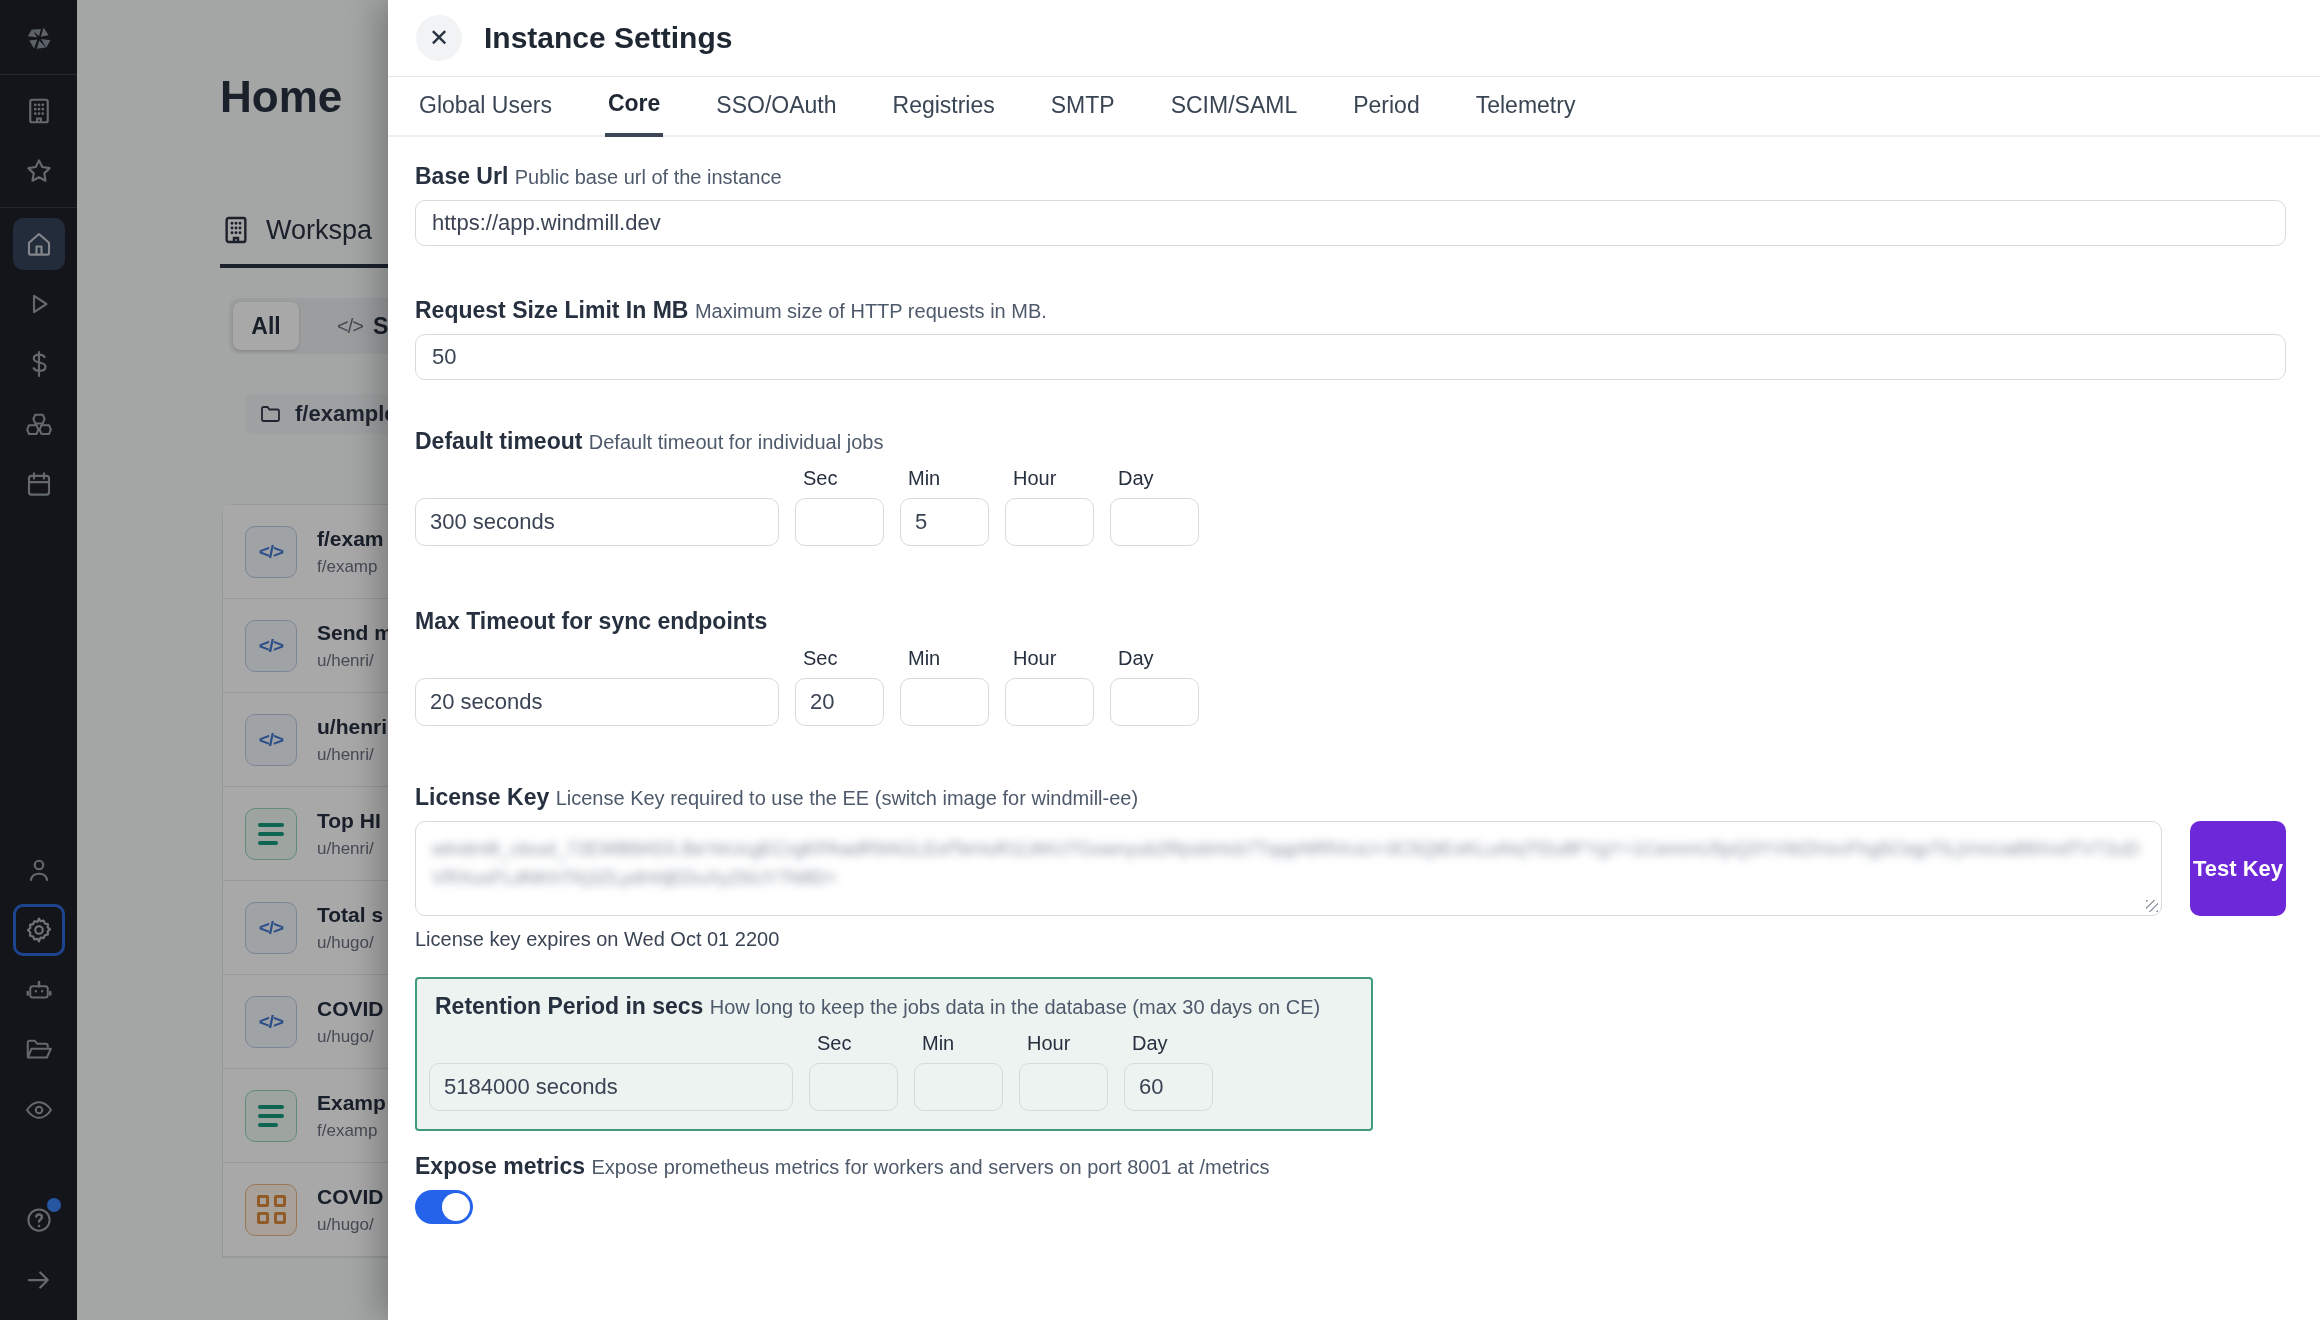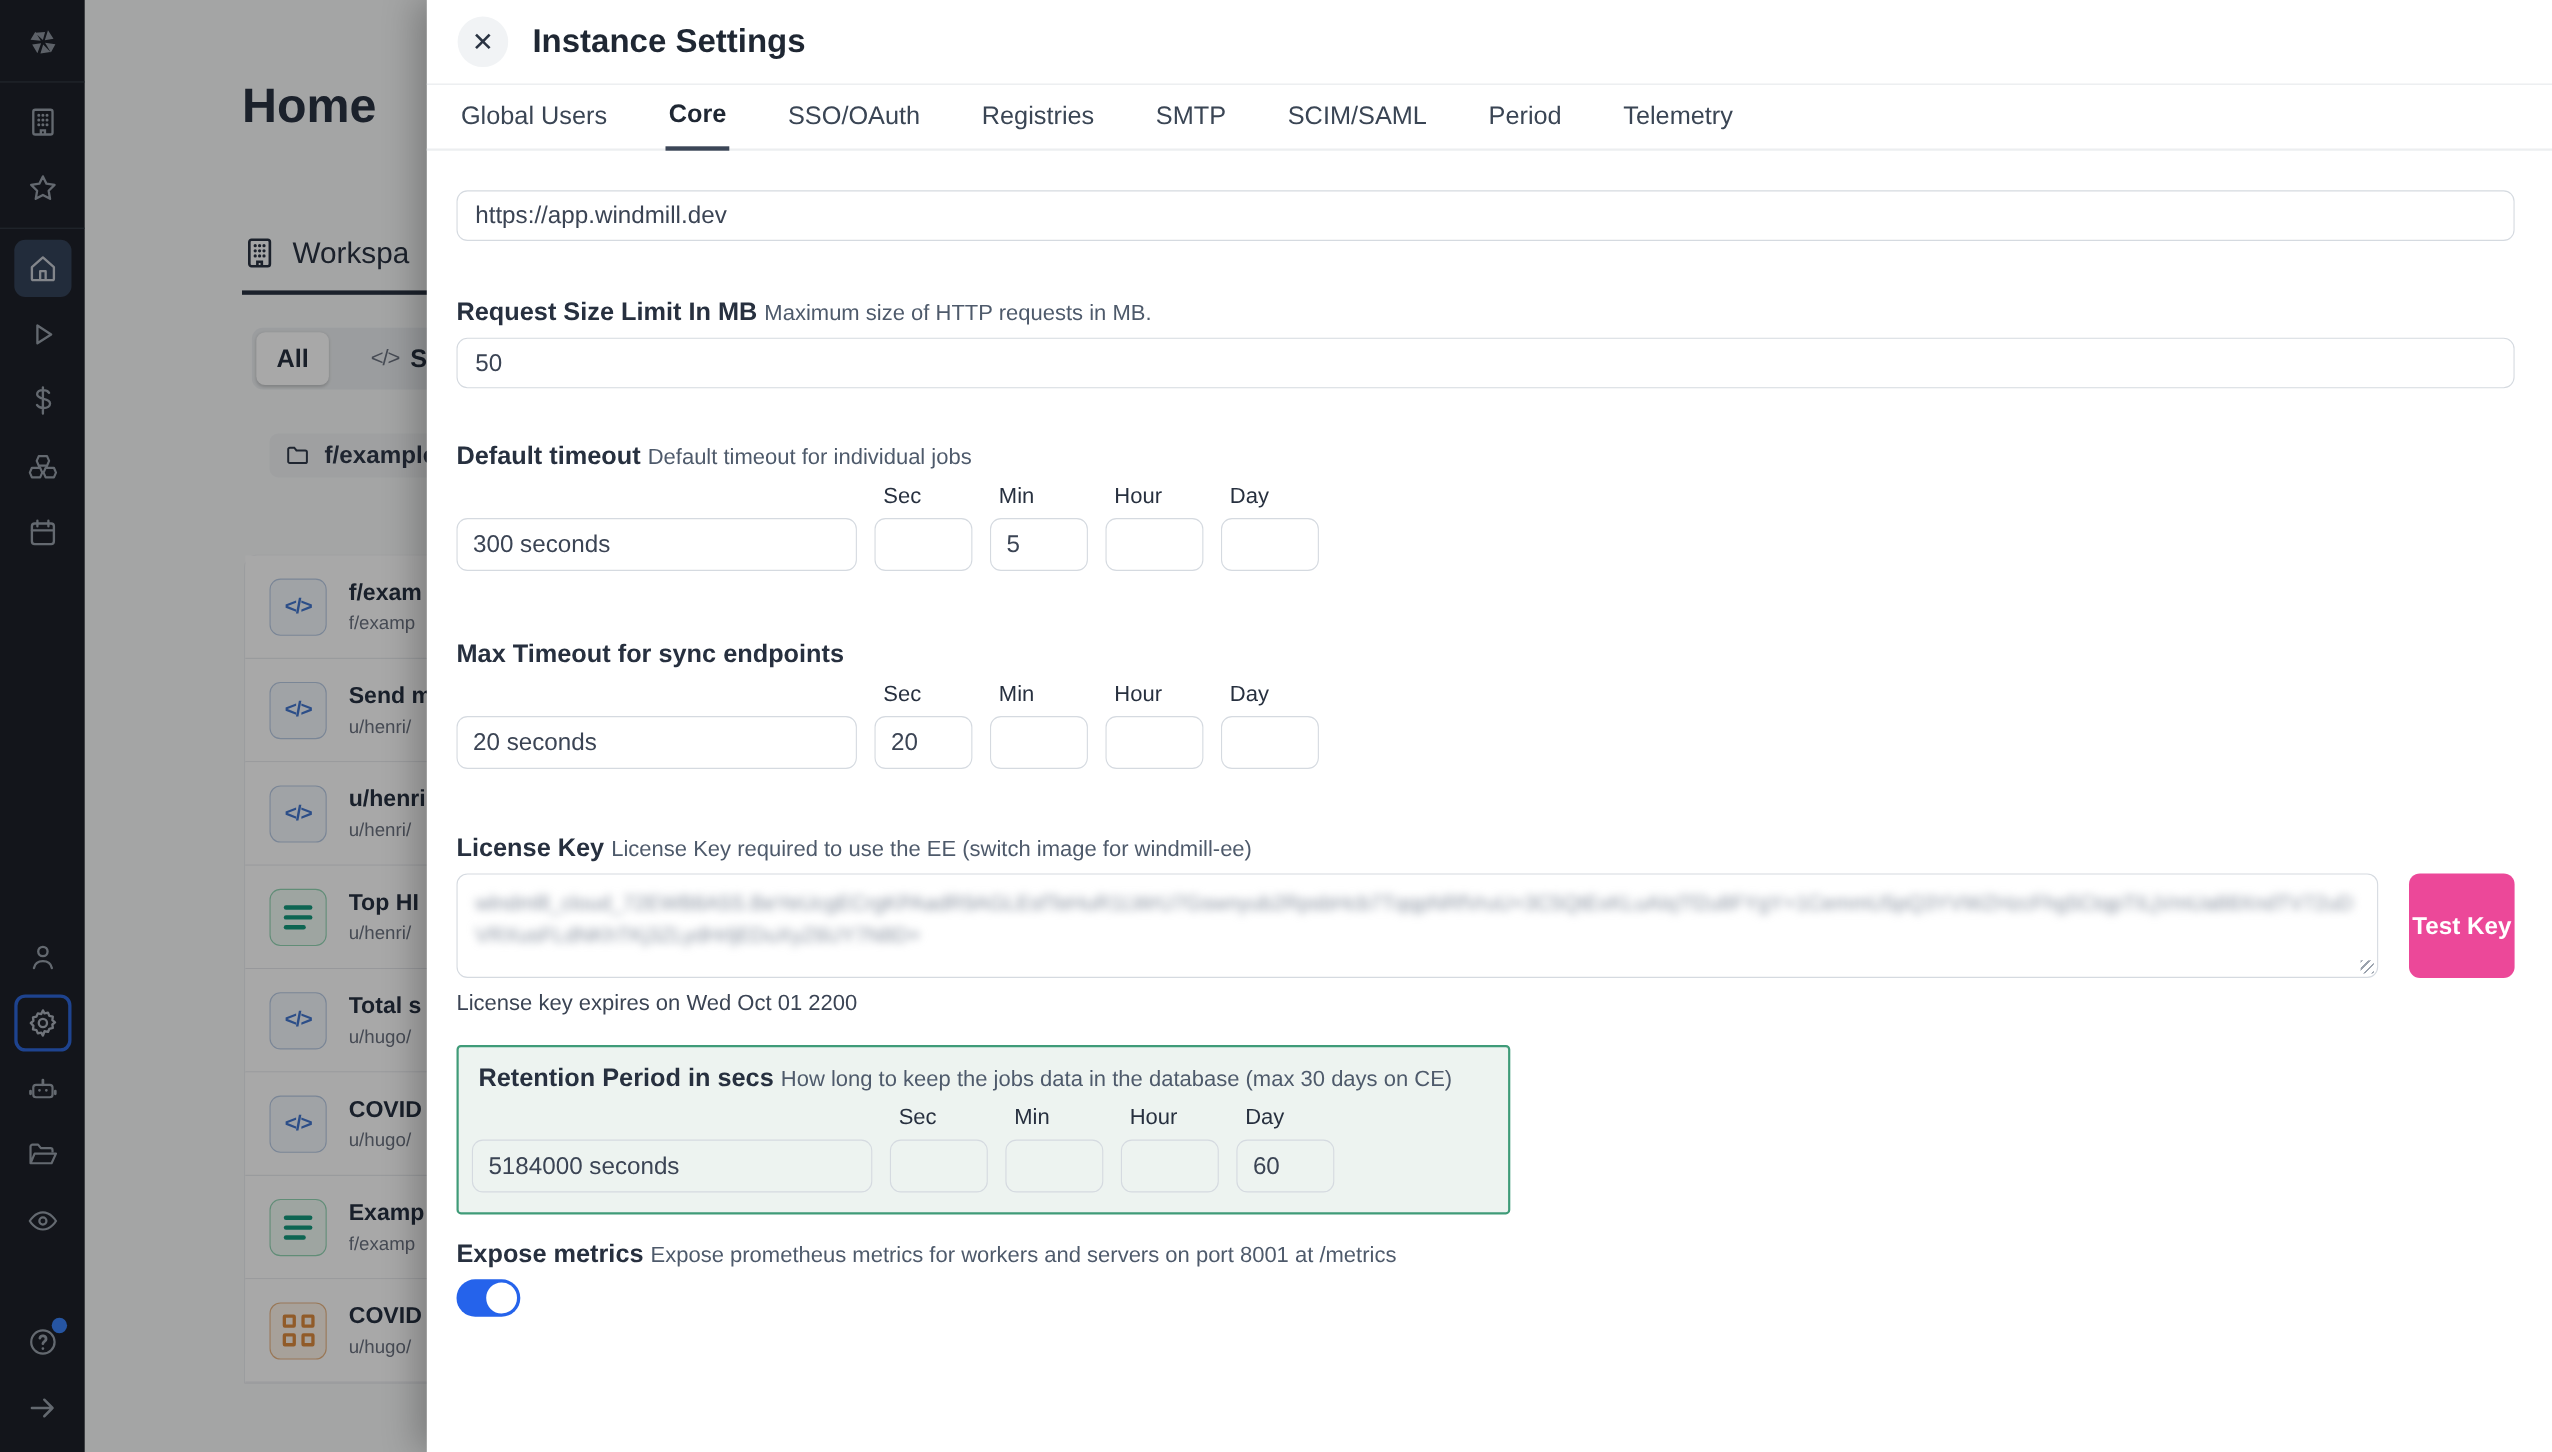--- a/index.html
+++ b/index.html
@@ -93,21 +93,21 @@
   .unit { width:89px; }
   .unit-label { font-size:20px; font-weight:500; color:#27303f; margin:0 0 8px 8px; }
 
   .lic-row { display:flex; gap:28px; margin-top:10px; align-items:stretch; }
   .lic-box { width:1748px; height:95px; border:1.5px solid #d5dae0; border-radius:10px;
     padding:12px 16px; position:relative; overflow:hidden; }
   .lic-text { font-size:19px; color:#8a93a1; filter:blur(4px); word-break:break-all;
     line-height:1.55; user-select:none; }
   .lic-resize { position:absolute; right:3px; bottom:3px; width:12px; height:12px;
     background:repeating-linear-gradient(135deg,#9aa2ad 0 1.5px,transparent 1.5px 5px); }
-  .test-key { width:96px; border:none; border-radius:10px; background:#ec4899; color:#fff;
+  .test-key { width:96px; border:none; border-radius:10px; background:#6d28d9; color:#fff;
     font-size:22px; font-weight:700; cursor:pointer; font-family:"Liberation Sans", sans-serif; }
   .expires { font-size:20px; color:#3b4454; margin-top:12px; }
 
   .green-box { margin-top:26px; border:2px solid #3f9b78; background:#edf3f0; border-radius:4px;
     padding:14px 18px 18px 12px; width:958px; }
   .green-box .tg-main input, .green-box .unit input { background:transparent; }
 
   .toggle { margin-top:10px; width:58px; height:34px; border-radius:17px; background:#2563eb;
     position:relative; cursor:pointer; }
   .toggle .knob { position:absolute; top:3px; width:28px; height:28px; border-radius:50%;
@@ -350,20 +350,24 @@
     <div class="tab">SMTP</div>
     <div class="tab">SCIM/SAML</div>
     <div class="tab">Period</div>
     <div class="tab">Telemetry</div>
   </div>
 
   <div class="content">
 
     
     <div class="blk">
+      <div class="f-label">
+        <b>Base Url</b>
+        <span class="f-help">Public base url of the instance</span>
+      </div>
       <input class="t-input" value="https://app.windmill.dev" style="">
     </div>
 
     
     <div class="blk" style="margin-bottom:48px">
       <div class="f-label">
         <b>Request Size Limit In MB</b>
         <span class="f-help">Maximum size of HTTP requests in MB.</span>
       </div>
       <input class="t-input" value="50" style="">

